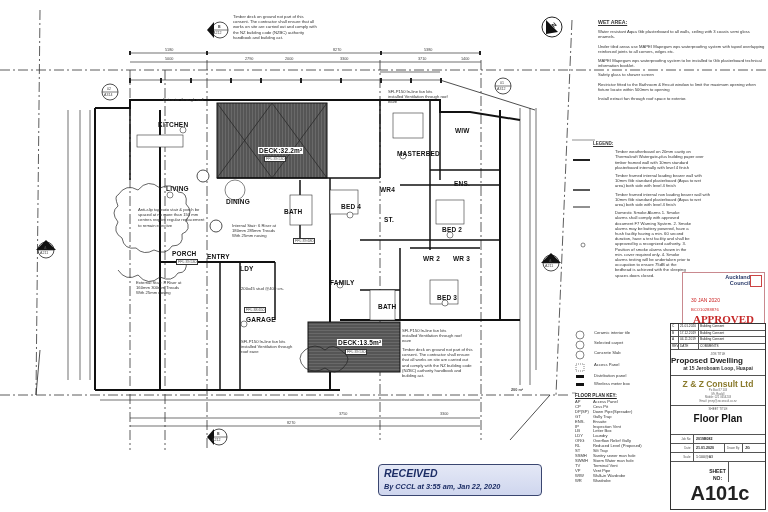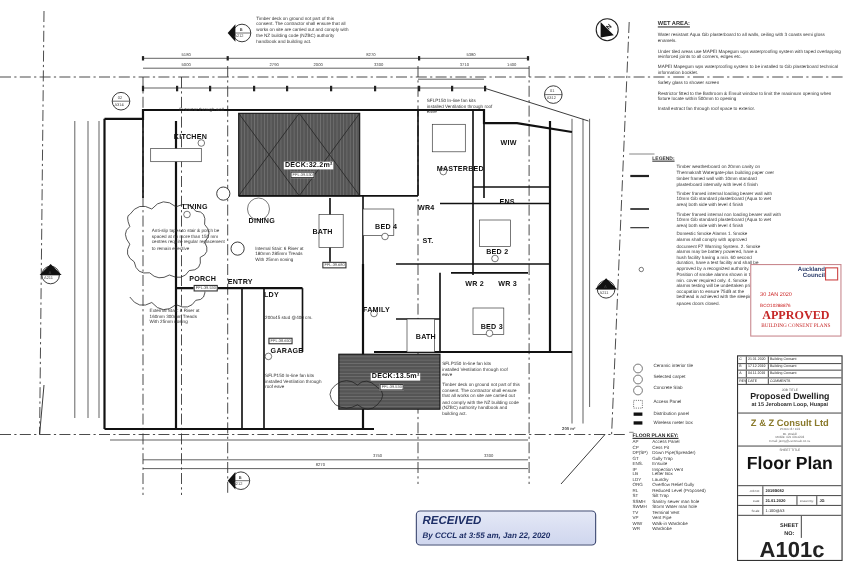--- a/index.html
+++ b/index.html
@@ -13,38 +13,38 @@
   .wet{left:598px;top:20px;width:168px;}
   .wet h4{margin:0 0 4px 0;font-size:5.2px;text-decoration:underline;font-weight:bold;}
   .wet p{margin:0 0 4px 0;}
   .legend{left:593px;top:141px;width:118px;}
   .legend h4{margin:0 0 3px 0;font-size:4.5px;text-decoration:underline;}
   .legend p{margin:0 0 3px 22px;}
   .key{left:575px;top:393px;width:120px;}
   .key h4{margin:0 0 2px 0;font-size:4.6px;text-decoration:underline;}
   .key table{border-collapse:collapse;}
   .key td{font-size:4.1px;line-height:4.9px;padding:0 4px 0 0;color:#333;}
-  .stamp{left:682px;top:240px;width:81px;height:64px;border:1px solid #c9898f;background:#fff;}
+  .stamp{left:682px;top:272px;width:81px;height:64px;border:1px solid #c9898f;background:#fff;}
   .stamp .council{position:absolute;right:14px;top:2px;font-size:5.5px;font-weight:bold;color:#2a3b6a;text-align:right;line-height:5.5px;}
   .stamp .logo{position:absolute;right:2px;top:2px;width:10px;height:10px;border:1px solid #cc4444;}
   .stamp .date{position:absolute;left:8px;top:24px;font-size:5px;color:#cc2222;}
   .stamp .num{position:absolute;left:8px;top:34px;font-size:4.2px;color:#cc2222;}
   .stamp .appr{position:absolute;left:0;width:100%;top:40px;text-align:center;font-size:11px;font-weight:bold;color:#c62828;font-family:"Liberation Serif",serif;}
   .stamp .bcp{position:absolute;left:0;width:100%;top:53px;text-align:center;font-size:4.8px;color:#c62828;font-family:"Liberation Serif",serif;}
   .tblock{left:670px;top:323px;width:94px;height:185px;border:1px solid #333;background:#fff;}
   .rev{display:flex;height:5.5px;border-bottom:0.6px solid #555;font-size:3.2px;}
   .rev span{display:block;padding-left:1px;line-height:5.5px;}
   .rev .c1{width:6px;border-right:0.6px solid #555;}
   .rev .c2{width:18px;border-right:0.6px solid #555;}
   .tb-label{font-size:3px;color:#555;text-align:center;}
-  .proj{text-align:center;font-weight:bold;font-size:8px;line-height:9px;color:#222;}
+  .proj{font-weight:bold;font-size:8px;line-height:9px;color:#222;}
   .addr{text-align:center;font-weight:bold;font-size:5px;color:#333;}
   .company{text-align:center;font-weight:bold;font-size:8.5px;color:#8a7a2c;margin-top:3px;}
   .cdet{text-align:center;font-size:2.8px;color:#666;line-height:3.6px;}
-  .sheet-title{text-align:center;font-weight:bold;font-size:16px;color:#111;margin-top:2px;}
+  .sheet-title{text-align:center;font-weight:bold;font-size:10px;color:#111;margin-top:2px;}
   .meta{display:flex;border-top:0.6px solid #555;height:8px;font-size:3.6px;align-items:center;}
   .meta .lbl{width:20px;border-right:0.6px solid #555;height:100%;text-align:right;padding-right:2px;font-size:2.8px;line-height:8px;color:#555;}
   .meta .val{padding-left:2px;font-weight:bold;}
   .sheetno{display:flex;border-top:0.6px solid #555;height:27px;align-items:center;flex-direction:column;}
   .sheetno .lbl{width:22px;border-right:0.6px solid #555;height:100%;text-align:center;font-size:5px;font-weight:bold;line-height:7px;padding-top:6px;box-sizing:border-box;}
   .sheetno .val{font-size:20px;font-weight:bold;padding-left:4px;}
   .received{left:378px;top:464px;width:162px;height:30px;border:1px solid #3a4670;border-radius:4px;background:linear-gradient(#e4e8f6,#cfd6ee);}
   .received .r1{position:absolute;left:5px;top:2px;font-size:10.5px;font-weight:bold;font-style:italic;color:#1d2e66;}
   .received .r2{position:absolute;left:5px;top:17px;font-size:7.3px;font-weight:bold;font-style:italic;color:#1d2e66;}
 </style>

